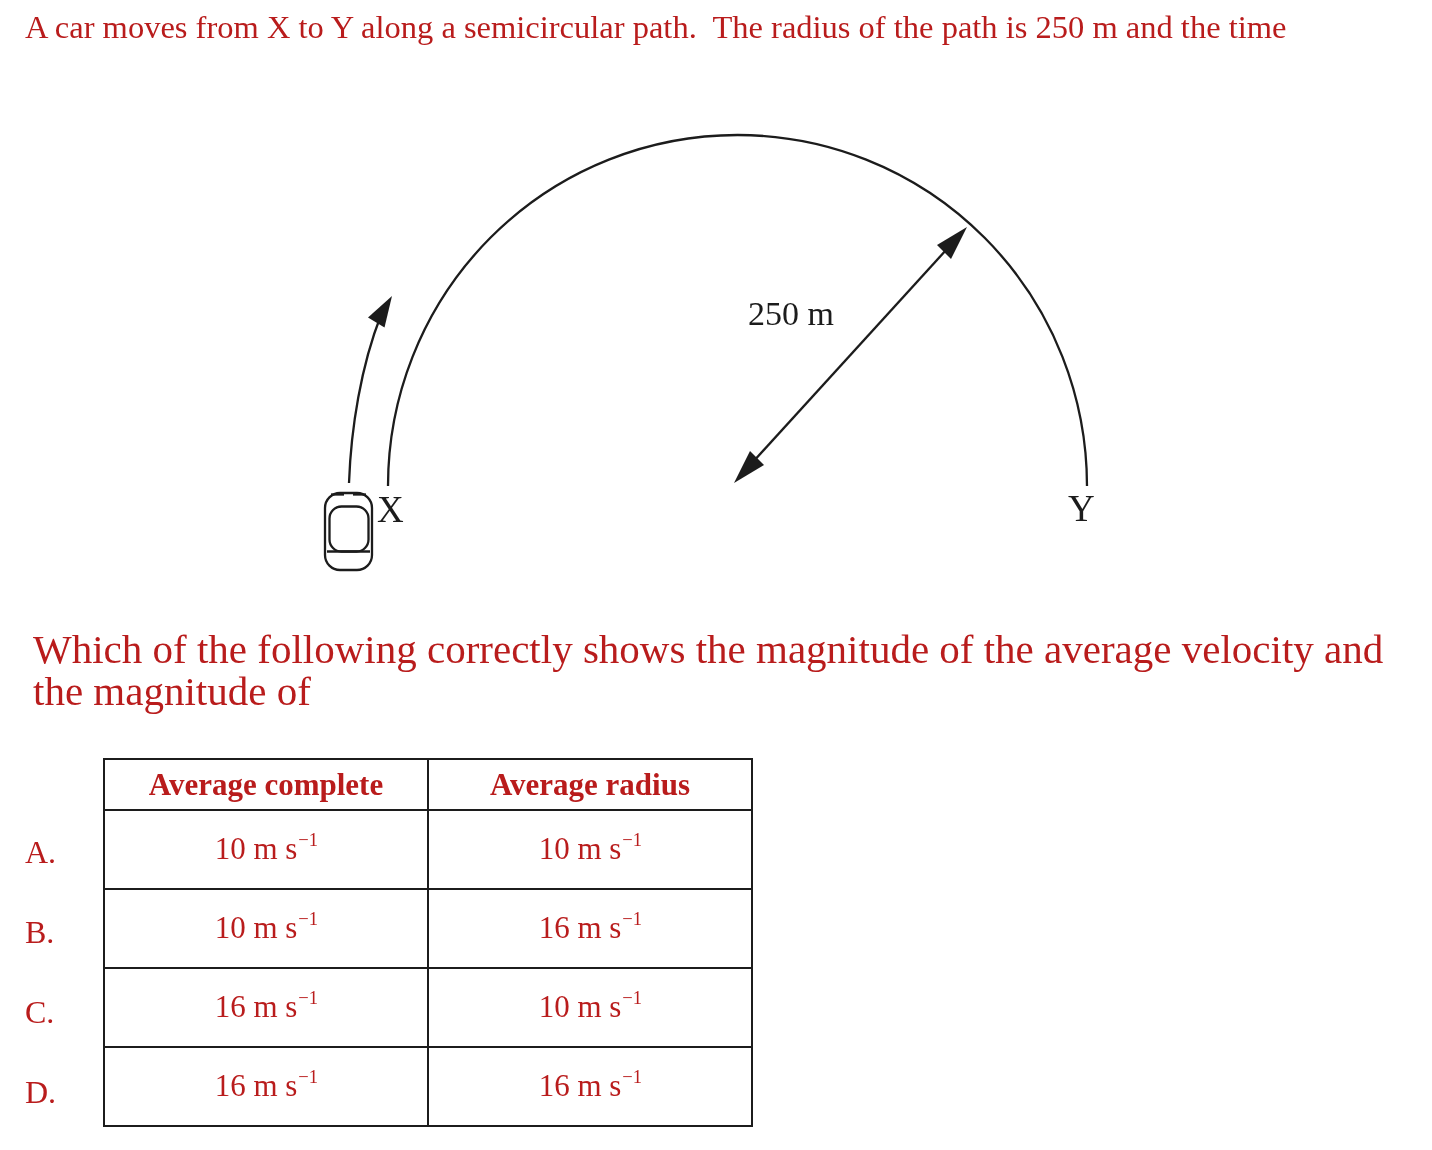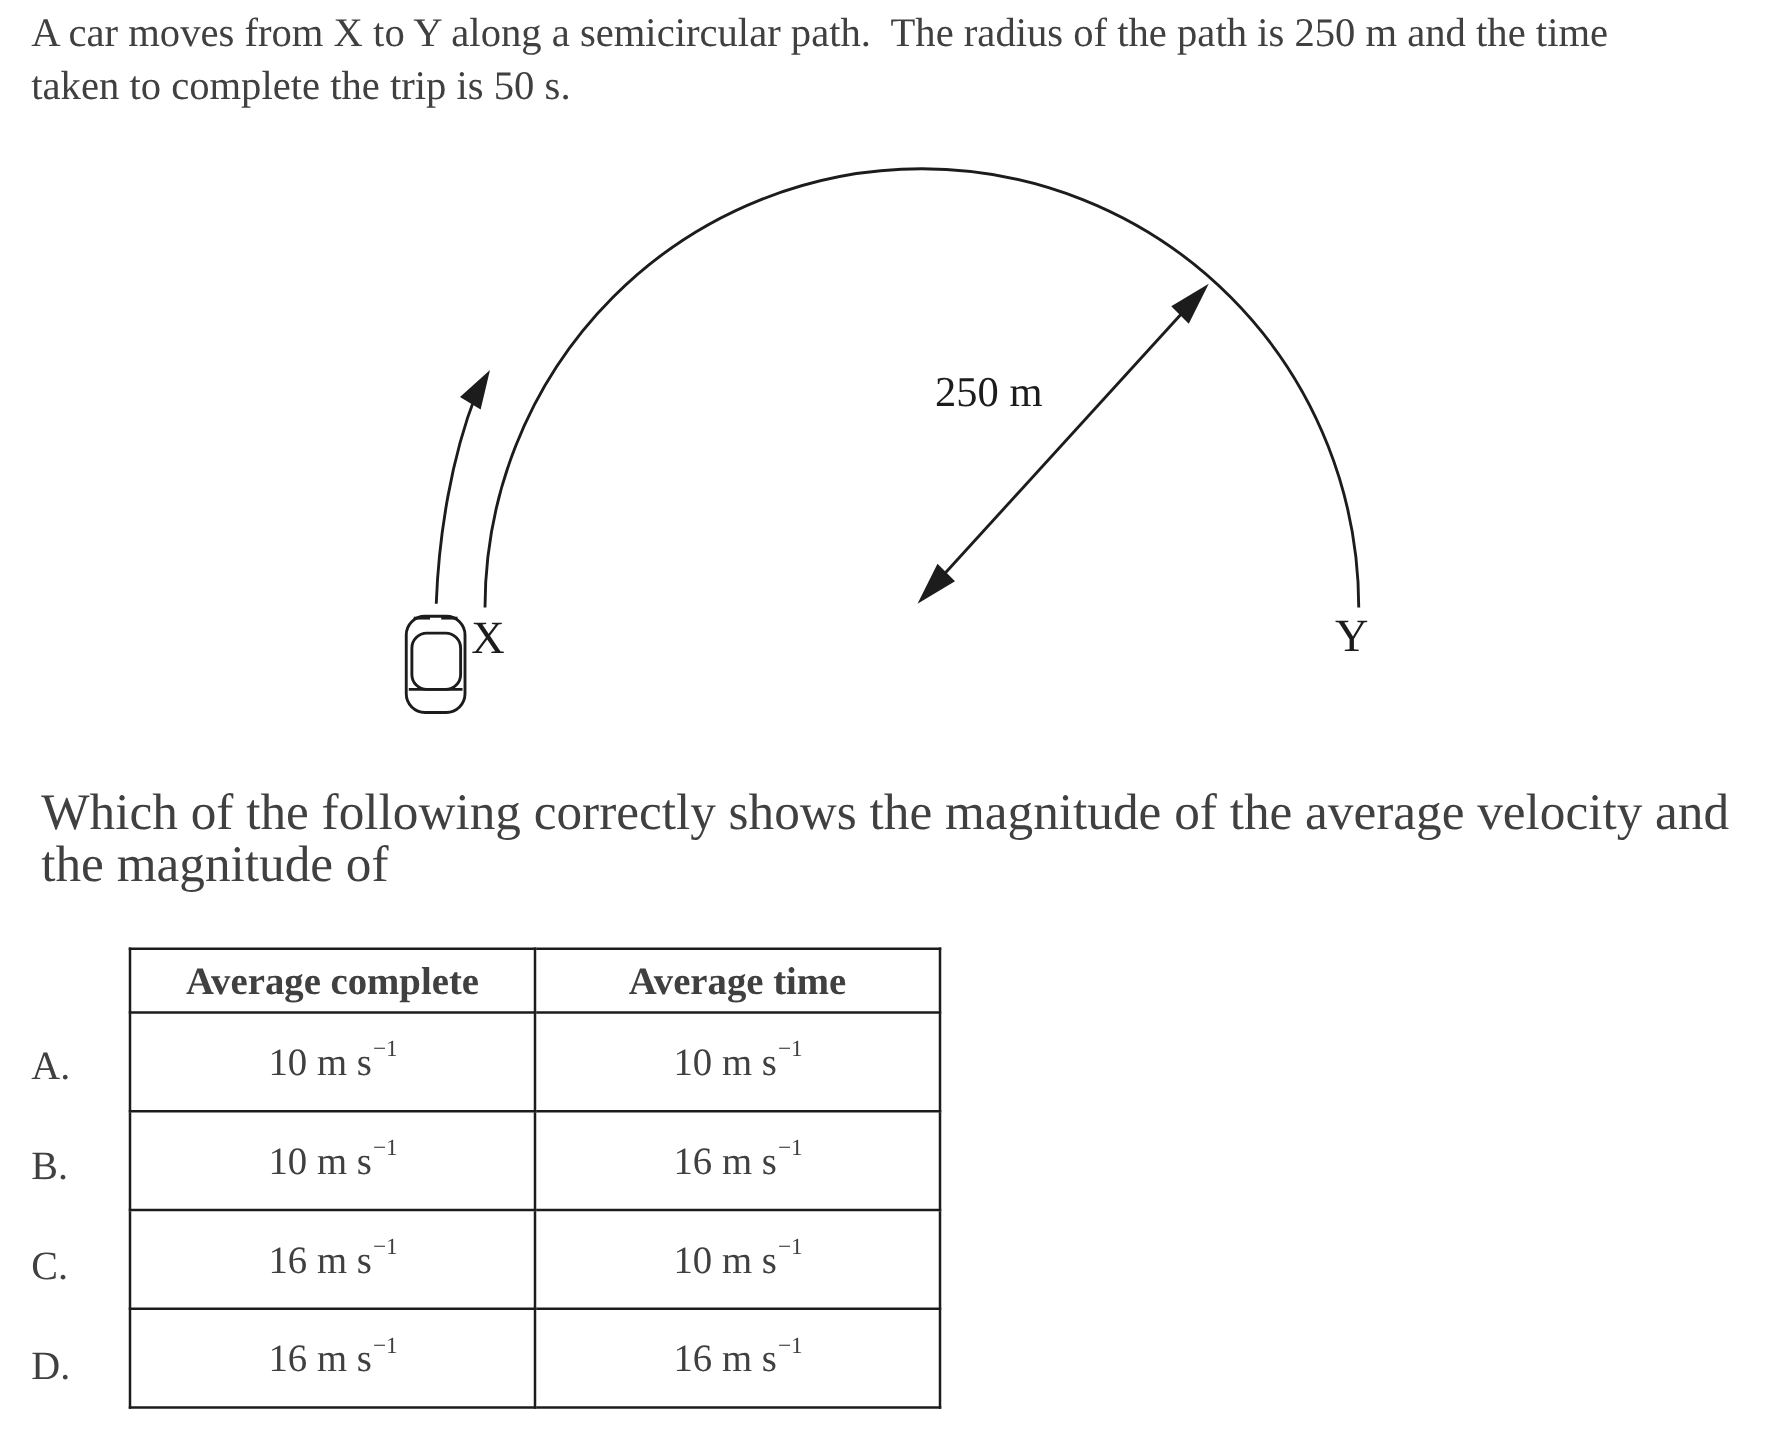--- a/index.html
+++ b/index.html
@@ -2,21 +2,21 @@
 <html><head>
 <meta charset="utf-8">
 <style>
   html, body { margin: 0; padding: 0; }
   body { background: #ffffff; }
   .page {
     position: relative;
     width: 1432px;
     height: 1150px;
     background: #ffffff;
-    color: #404040;
+    color: #b91c1c;
     font-family: "Liberation Serif", "DejaVu Serif", serif;
     overflow: hidden;
   }
   .statement {
     position: absolute;
     left: 25px;
     top: 6px;
     width: 1395px;
     font-size: 32.5px;
     line-height: 42px;
@@ -86,21 +86,21 @@
     position: relative;
     top: -0.15em;
     left: 0.05em;
   }
 </style>
 </head>
 <body>
 
 <div class="page">
 
-  <div class="statement"><span>A car moves from X to Y along a semicircular path.  The radius of the path is 250 m and the time</span><br><span>taken to complete the trip is 50 s.</span></div>
+  <div class="statement"><span>A car moves from X to Y along a semicircular path.  The radius of the path is 250 m and the time</span><br></div>
 
   <svg class="diagram" viewBox="0 0 1432 620">
 
     <path class="ln" d="M 388 486 A 349.5 351 0 0 1 1087 486"></path>
 
     <g>
       <path class="ln" d="M 349 483 C 351 428 361 366 381 315"></path>
       <polygon class="fl" points="392,296 384.5,327.5 368,317.5"></polygon>
     </g>
 
@@ -130,21 +130,21 @@
     <div class="letter">A.</div>
     <div class="letter">B.</div>
     <div class="letter">C.</div>
     <div class="letter">D.</div>
   </div>
 
   <table class="options-table">
     <thead>
       <tr>
         <th>Average complete</th>
-        <th>Average time</th>
+        <th>Average radius</th>
       </tr>
     </thead>
     <tbody>
       <tr>
         <td><span>10 m s</span><sup>−1</sup></td>
         <td><span>10 m s</span><sup>−1</sup></td>
       </tr>
       <tr>
         <td><span>10 m s</span><sup>−1</sup></td>
         <td><span>16 m s</span><sup>−1</sup></td>

